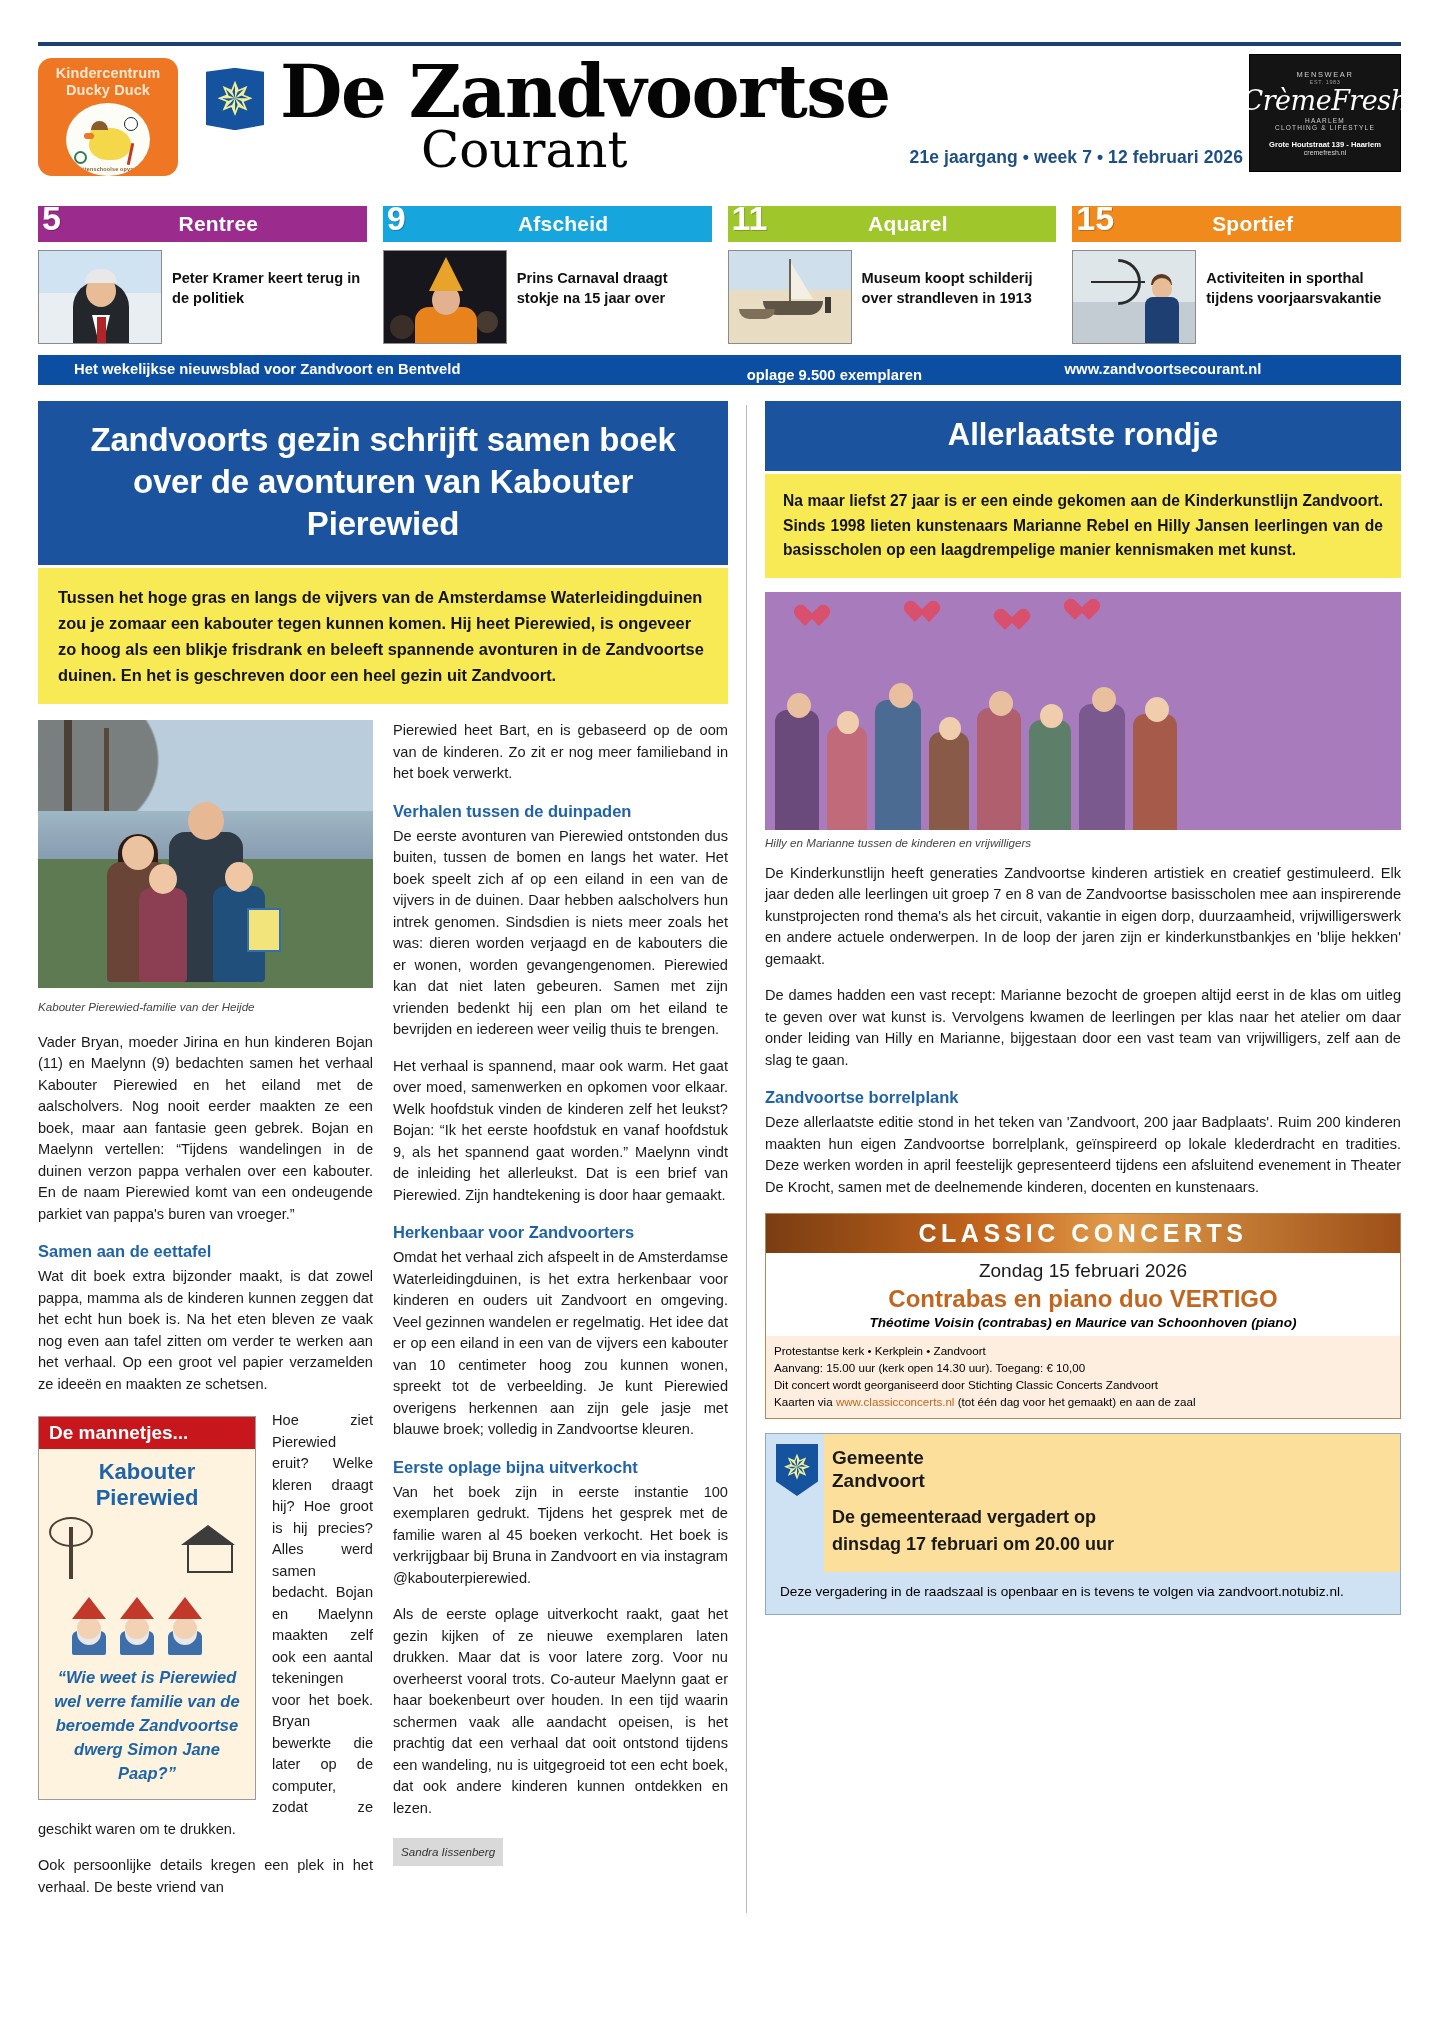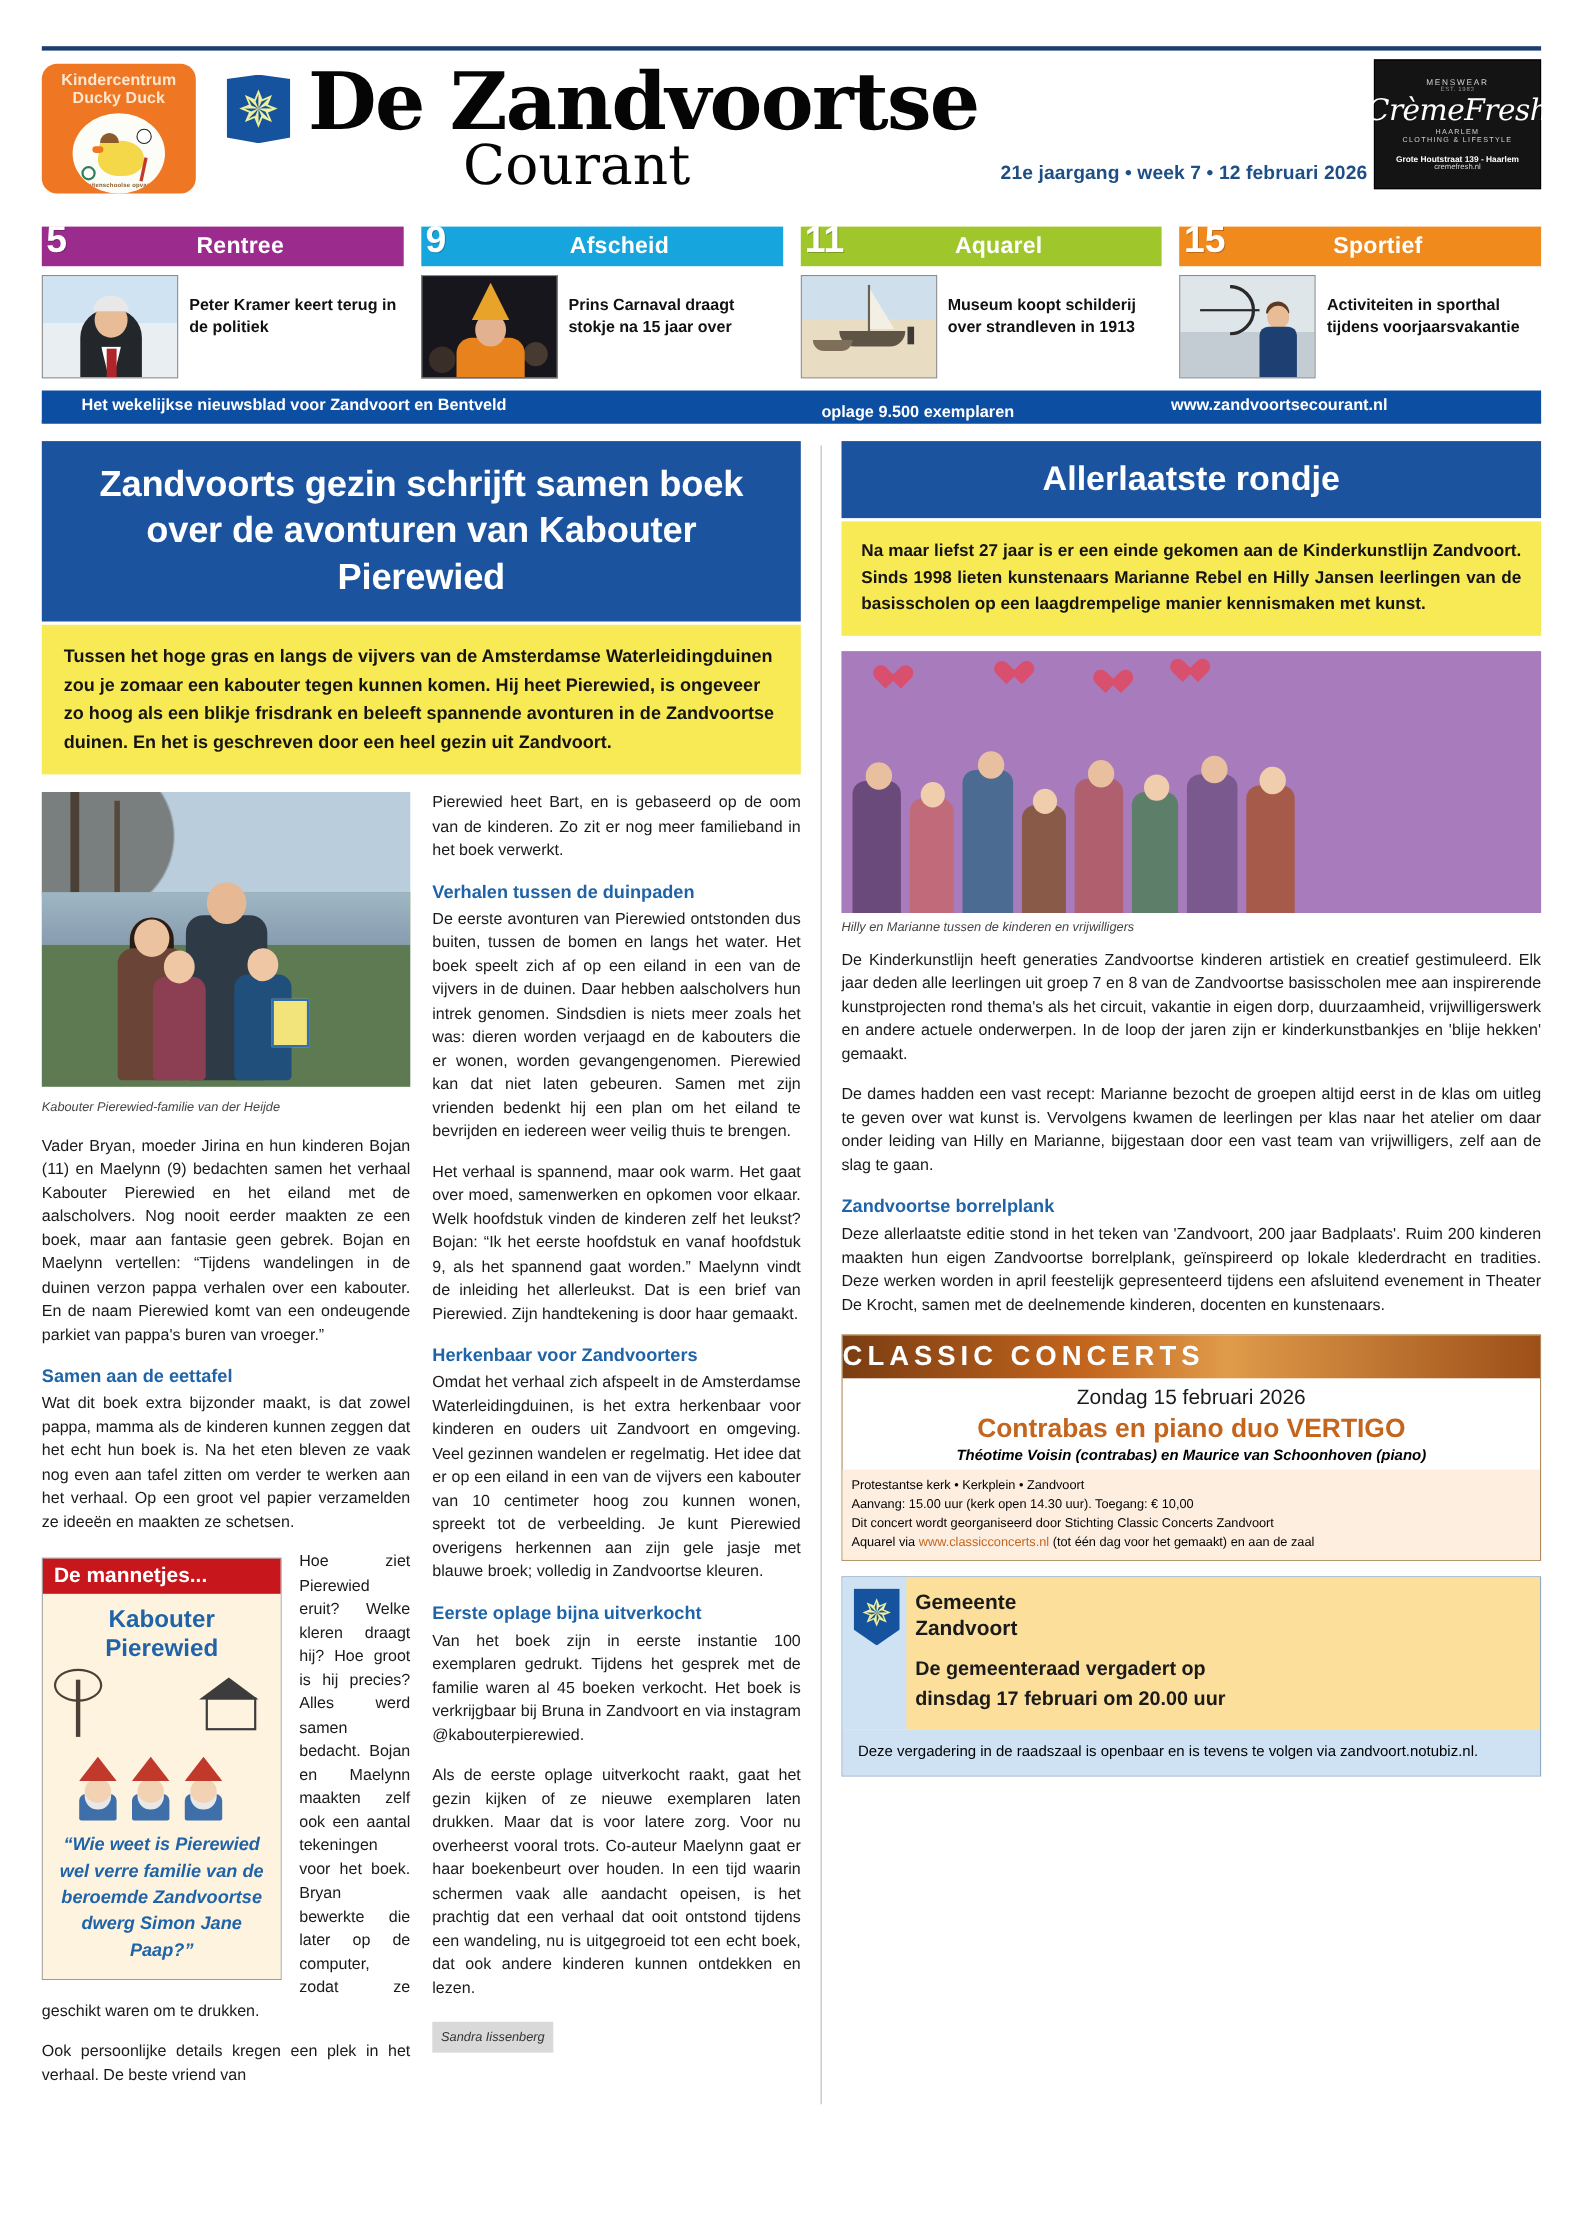--- a/index.html
+++ b/index.html
@@ -272,21 +272,21 @@
   .rp-person{position:absolute;bottom:0;border-radius:12px 12px 0 0;}
   .rp-head{position:absolute;border-radius:50%;}
   .rcap { font-size: 11.6px; font-style:italic; color:#444; margin-top:6px; margin-bottom:14px;}
   .rtext { font-size: 14.6px; line-height: 21.5px; color:#1a1a1a; text-align:justify;}
   .rtext p { margin-bottom: 15px; }
 
   
   .cc-ad { border:1px solid #b08a5a; margin-top: 10px; background:#fff; }
   .cc-head {
     background: linear-gradient(90deg,#7a3d12,#c4651d 35%,#e09b4a 55%,#9d4f18);
-    color:#fff; text-align:left; font-weight:bold; font-size: 25px;
+    color:#fff; text-align:center; font-weight:bold; font-size: 25px;
     letter-spacing: 4.5px; padding: 5px 0;
   }
   .cc-b1 { text-align:center; font-size:19px; padding-top:7px; color:#1a1a1a;}
   .cc-b2 { text-align:center; font-weight:bold; font-size:24px; color:#c4651d; padding:3px 0 2px;}
   .cc-b3 { text-align:center; font-style:italic; font-weight:bold; font-size:13.6px; padding-bottom:6px;}
   .cc-fine { background:#fdeee0; padding: 6px 17px 8px 8px; font-size:11.6px; line-height:17px;}
   .cc-link { color:#c4651d; }
 
   
   .gem-ad { border:1px solid #8fa9c4; margin-top: 14px; display:flex; background:#cfe2f4; }
@@ -559,21 +559,21 @@
       <div class="cc-ad">
         <div class="cc-head">CLASSIC CONCERTS</div>
         <div class="cc-b1">Zondag 15 februari 2026</div>
         <div class="cc-b2">Contrabas en piano duo VERTIGO</div>
         <div class="cc-b3">Théotime Voisin (contrabas) en Maurice van Schoonhoven (piano)</div>
         <div class="cc-fine">
           <div>Protestantse kerk • Kerkplein • Zandvoort</div>
           <div>Aanvang: 15.00 uur (kerk open 14.30 uur). Toegang: € 10,00</div>
           <div>Dit concert wordt georganiseerd door Stichting Classic Concerts Zandvoort</div>
           <div>
-            <span>Aquarel via </span><span class="cc-link">www.classicconcerts.nl</span><span> (tot één dag voor het gemaakt) en aan de zaal</span>
+            <span>Kaarten via </span><span class="cc-link">www.classicconcerts.nl</span><span> (tot één dag voor het gemaakt) en aan de zaal</span>
           </div>
         </div>
       </div>
 
       <div class="gem-wrap">
         <div class="gem-ad" style="border:0;margin-top:0;">
           <div class="gem-left">
             <div class="gem-shield">
               <div class="g-star">✵</div>
             </div>

